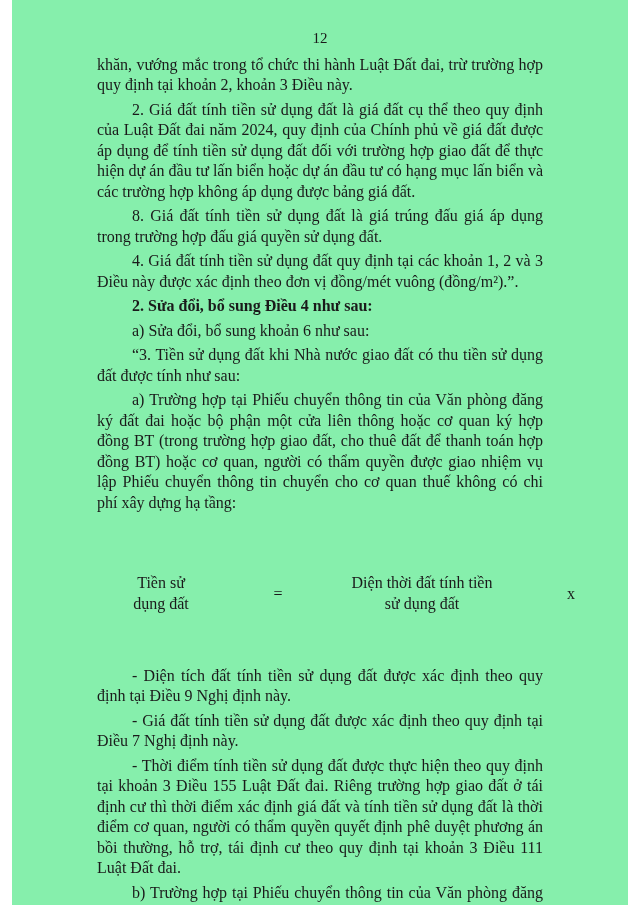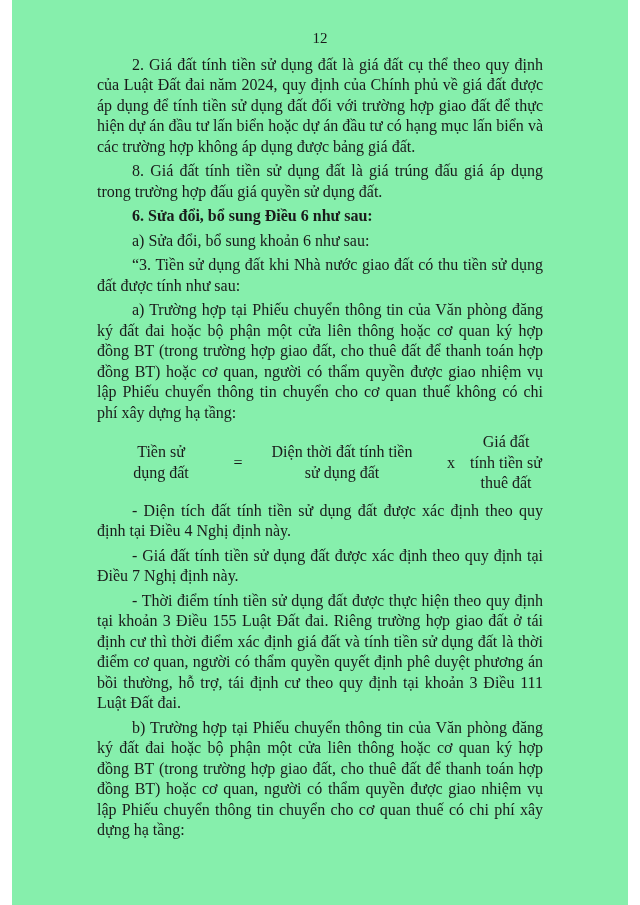--- a/index.html
+++ b/index.html
@@ -34,64 +34,67 @@
   p.para.no-indent {
     text-indent: 0;
   }
   p.para.bold {
     font-weight: bold;
   }
   .formula {
     display: grid;
     grid-template-columns: 128px 26px 182px 36px 1fr;
     align-items: center;
-    margin: 9px 0 7px 0;
+    margin: 9px 0 0 0;
+    gap: 40px;
   }
   .f-cell {
     text-align: center;
     white-space: pre-line;
   }
   .f-op {
     text-align: center;
   }
 </style>
 </head>
 <body>
 
 <div class="page">
 
   <div class="page-number">12</div>
 
+  <p class="para no-indent">khăn, vướng mắc trong tổ chức thi hành Luật Đất đai, trừ trường hợp quy định tại khoản 2, khoản 3  Điều này.</p>
 
   <p class="para">2. Giá đất tính tiền sử dụng đất là giá đất cụ thể theo quy định của Luật Đất đai năm 2024, quy định của Chính phủ về giá đất được áp dụng để tính tiền sử dụng đất đối với trường hợp giao đất để thực hiện dự án đầu tư lấn biển hoặc dự án đầu tư có hạng mục lấn biển và các trường hợp không áp dụng được bảng giá đất.</p>
 
   <p class="para">8. Giá đất tính tiền sử dụng đất là giá trúng đấu giá áp dụng trong trường hợp đấu giá quyền sử dụng đất.</p>
 
+  <p class="para">4. Giá đất tính tiền sử dụng đất quy định tại các khoản 1, 2 và 3 Điều này được xác định theo đơn vị đồng/mét vuông (đồng/m²).”.</p>
 
-  <p class="para bold">6. Sửa đổi, bổ sung Điều 6 như sau:</p>
+  <p class="para bold">2. Sửa đổi, bổ sung Điều 4 như sau:</p>
 
   <p class="para">a) Sửa đổi, bổ sung khoản 6 như sau:</p>
 
   <p class="para">“3. Tiền sử dụng đất khi Nhà nước giao đất có thu tiền sử dụng đất được tính như sau:</p>
 
   <p class="para">a) Trường hợp tại Phiếu chuyển thông tin của Văn phòng đăng ký đất đai hoặc bộ phận một cửa liên thông hoặc cơ quan ký hợp đồng BT (trong trường hợp giao đất, cho thuê đất để thanh toán hợp đồng BT) hoặc cơ quan, người có thẩm quyền được giao nhiệm vụ lập Phiếu chuyển thông tin chuyển cho cơ quan thuế không có chi phí xây dựng hạ tầng:</p>
 
   <div class="formula">
     <div class="f-cell">Tiền sử
 dụng đất</div>
     <div class="f-op">=</div>
     <div class="f-cell">Diện thời đất tính tiền
 sử dụng đất</div>
     <div class="f-op">x</div>
     <div class="f-cell">Giá đất tính tiền sử
 thuê đất</div>
   </div>
 
 
-  <p class="para">- Diện tích đất tính tiền sử dụng đất được xác định theo quy định tại Điều 4 Nghị định này.</p>
+  <p class="para">- Diện tích đất tính tiền sử dụng đất được xác định theo quy định tại Điều 9 Nghị định này.</p>
 
   <p class="para">- Giá đất tính tiền sử dụng đất được xác định theo quy định tại Điều 7 Nghị định này.</p>
 
   <p class="para">- Thời điểm tính tiền sử dụng đất được thực hiện theo quy định tại khoản 3 Điều 155 Luật Đất đai. Riêng trường hợp giao đất ở tái định cư thì thời điểm xác định giá đất và tính tiền sử dụng đất là thời điểm cơ quan, người có thẩm quyền quyết định phê duyệt phương án bồi thường, hỗ trợ, tái định cư theo quy định tại khoản 3 Điều 111 Luật Đất đai.</p>
 
   <p class="para">b) Trường hợp tại Phiếu chuyển thông tin của Văn phòng đăng ký đất đai hoặc bộ phận một cửa liên thông hoặc cơ quan ký hợp đồng BT (trong trường hợp giao đất, cho thuê đất để thanh toán hợp đồng BT) hoặc cơ quan, người có thẩm quyền được giao nhiệm vụ lập Phiếu chuyển thông tin chuyển cho cơ quan thuế có chi phí xây dựng hạ tầng:</p>
 
 </div>
 
 </body></html>

